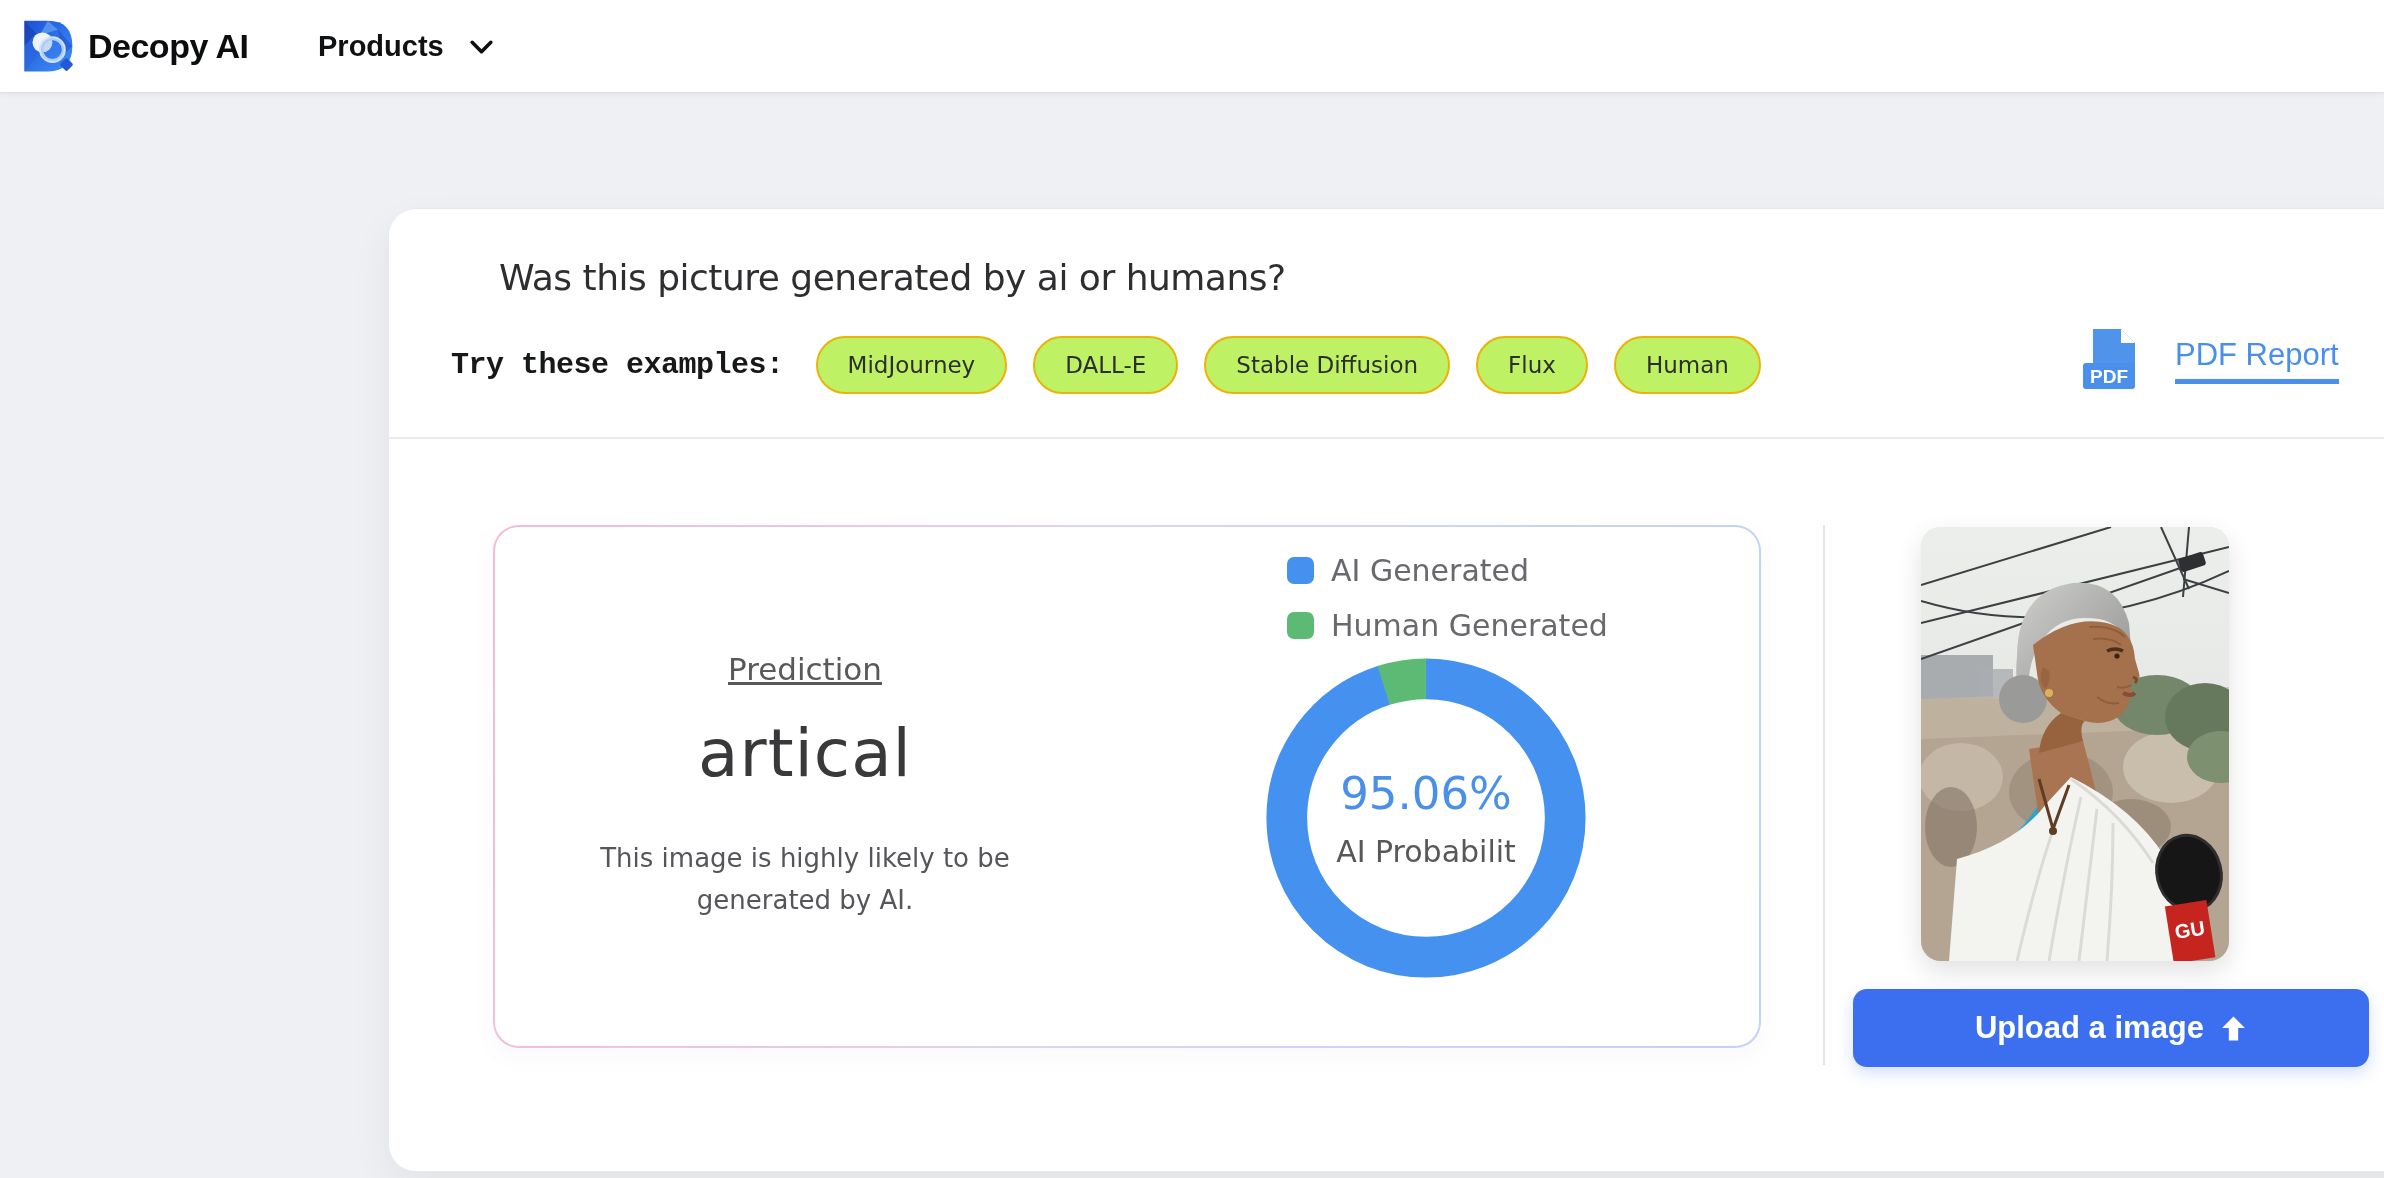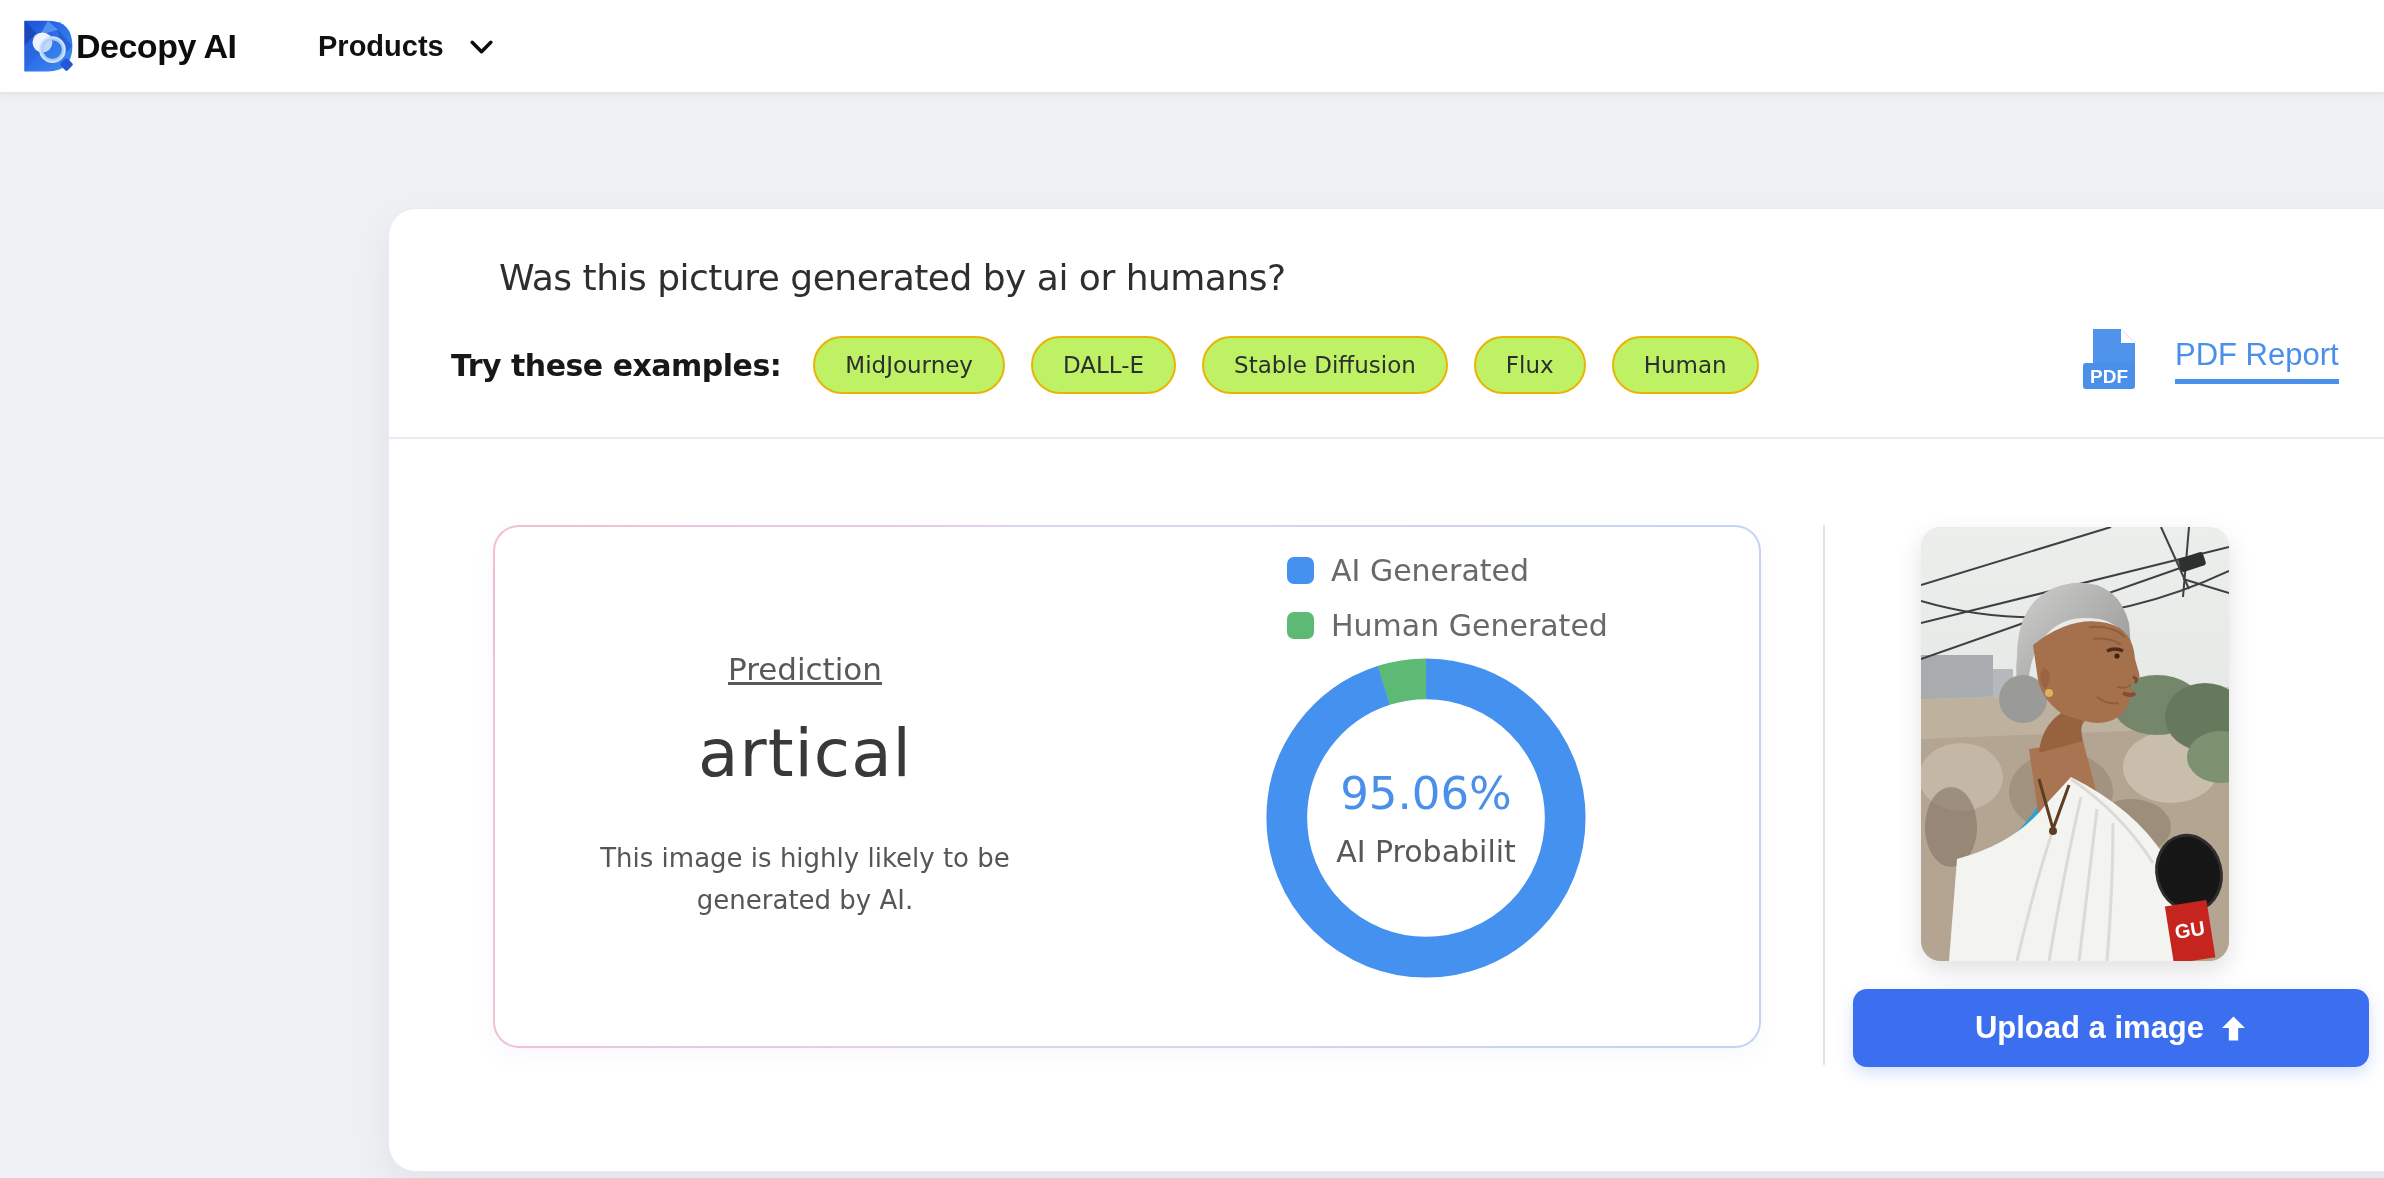--- a/index.html
+++ b/index.html
@@ -2,31 +2,31 @@
 <html><head>
 <meta charset="utf-8">
 <style>
   html,body{margin:0;padding:0;}
   body{background:#eef0f2;font-family:"DejaVu Sans",sans-serif;}
   .page{position:relative;width:2384px;height:1178px;overflow:hidden;background:#eef0f3;}
 
   
   .navbar{position:absolute;left:0;top:0;width:2384px;height:92px;background:#ffffff;
     border-bottom:2px solid #e4e5e8;box-shadow:0 2px 5px rgba(0,0,0,.03);}
-  .brand{position:absolute;left:18px;top:0;height:92px;display:flex;align-items:center;gap:0;cursor:pointer;}
+  .brand{position:absolute;left:18px;top:0;height:92px;display:flex;align-items:center;gap:12px;cursor:pointer;}
   .brand-name{font-family:"Liberation Sans",sans-serif;font-weight:800;font-size:34px;color:#0c0d0e;letter-spacing:-.5px;}
   .nav-item{position:absolute;left:318px;top:0;height:92px;display:flex;align-items:center;gap:24px;
     font-family:"Liberation Sans",sans-serif;font-weight:700;font-size:29px;color:#101113;cursor:pointer;}
 
   
   .card{position:absolute;left:388px;top:208px;width:2050px;height:962px;background:#ffffff;
     border:1px solid #e7ebf1;border-radius:28px;box-shadow:0 16px 40px rgba(30,40,70,.06);}
   .heading{position:absolute;left:62px;top:48px;font-size:36px;color:#2e2e31;letter-spacing:-.5px;margin-left:48px;}
   .examples-row{position:absolute;left:62px;top:128px;height:56px;display:flex;align-items:center;gap:26px;}
-  .examples-label{font-size:30px;font-weight:700;color:#17181a;letter-spacing:-.5px;margin-right:6px;}
+  .examples-label{font-size:30px;font-weight:700;color:#17181a;letter-spacing:-.5px;margin-right:6px;font-family:Liberation Mono, monospace;}
   .pill{height:54px;display:flex;align-items:center;padding:0 30px;border:2px solid #eab308;border-radius:999px;
     background:#bef264;font-size:23px;color:#2d2e30;cursor:pointer;white-space:nowrap;}
   .pdf-link{position:absolute;left:1692px;top:118px;display:flex;align-items:center;gap:32px;cursor:pointer;}
   .pdf-text{font-family:"Liberation Sans",sans-serif;font-size:31px;color:#4a8fe9;padding-bottom:6px;border-bottom:5px solid #4a8fe9;}
   .h-divider{position:absolute;left:0;top:228px;width:100%;height:2px;background:#ebebee;}
 
   
   .inner-card{position:absolute;left:104px;top:316px;width:1264px;height:519px;border-radius:26px;
     border:2px solid transparent;
     background:linear-gradient(#fff,#fff) padding-box,

